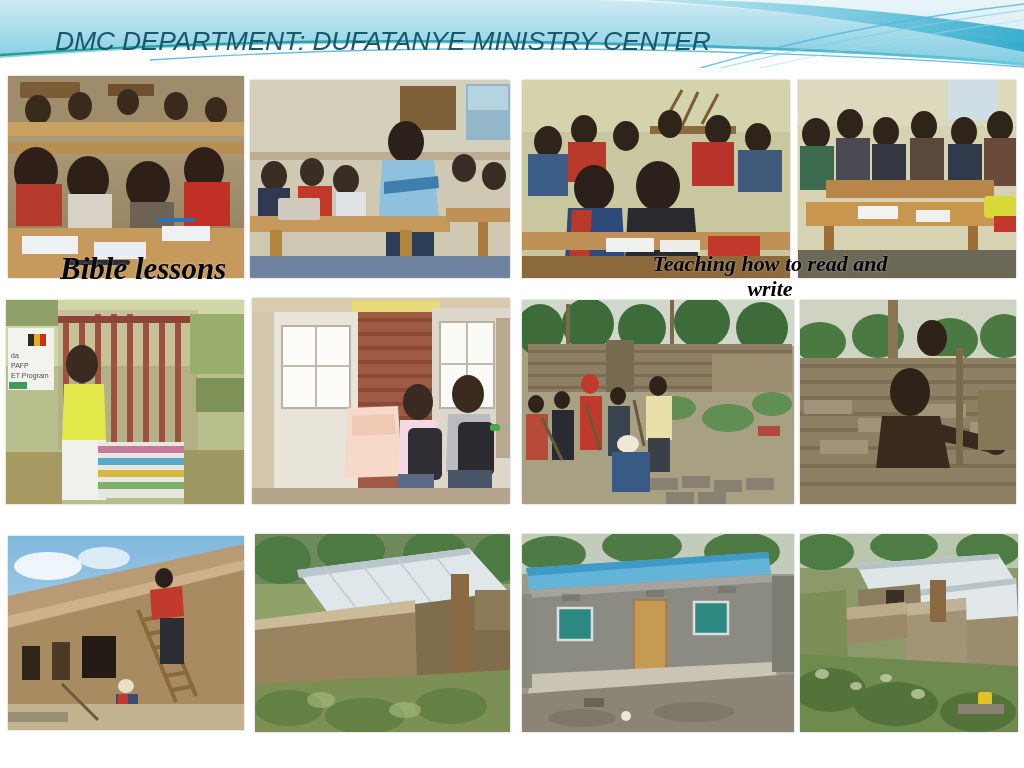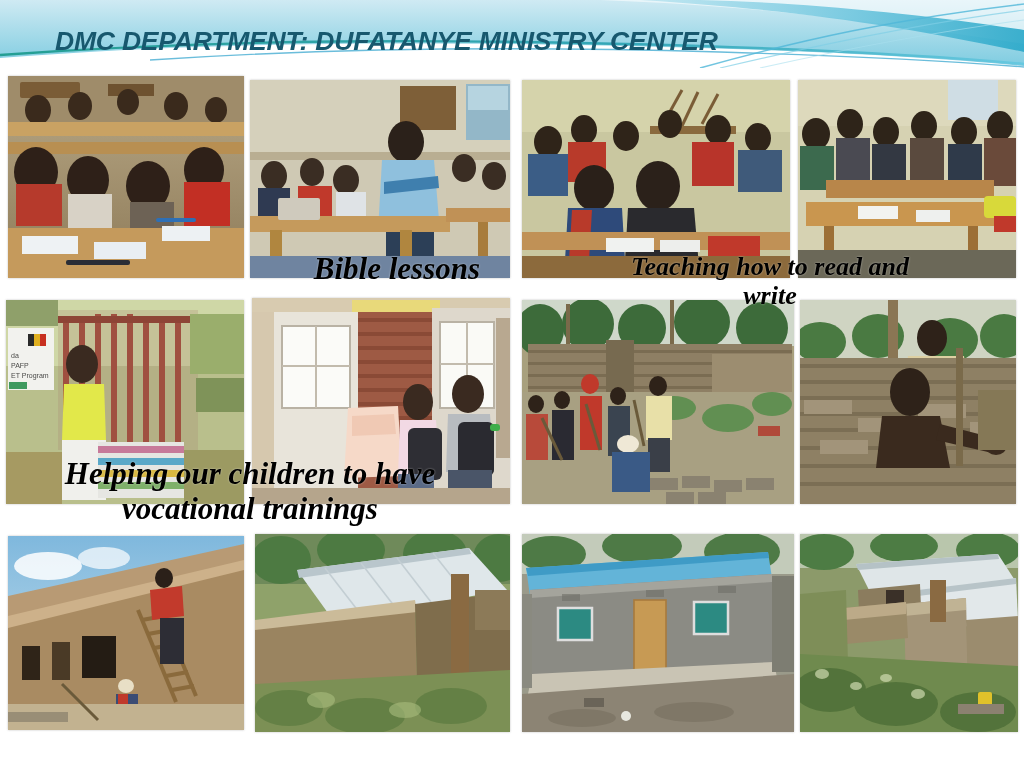--- a/index.html
+++ b/index.html
@@ -35,21 +35,21 @@
     width: 1024px;
     height: 68px;
     display: block;
   }
   .slide-title {
     position: absolute;
     left: 55px;
     top: 26px;
     font-family: "Liberation Sans", sans-serif;
     font-style: italic;
-    font-weight: bold;
+    font-weight: normal;
     font-size: 26.5px;
     letter-spacing: -0.2px;
     color: #17586e;
     white-space: nowrap;
     z-index: 5;
   }
 
   
   .photo {
     position: absolute;
@@ -70,22 +70,22 @@
     font-family: "Liberation Serif", serif;
     font-style: italic;
     font-weight: bold;
     color: #000000;
     line-height: 1.12;
     text-align: center;
     z-index: 20;
     text-shadow: 0 0 2px rgba(255,255,255,0.55);
     white-space: pre-line;
   }
-  .cap1 { left: 60px;  top: 252px; width: 420px; font-size: 31px; text-align: right; }
-  .cap2 { left: 545px; top: 252px; width: 450px; font-size: 26px; }
+  .cap1 { left: 60px;  top: 252px; width: 420px; font-size: 31px; text-align: left; }
+  .cap2 { left: 545px; top: 252px; width: 450px; font-size: 22px; }
   .cap3 { left: 10px;  top: 457px; width: 480px; font-size: 31px; }
   .cap4 { left: 545px; top: 482px; width: 455px; font-size: 31px; }
 </style>
 </head>
 <body>
 
 <div class="slide">
 
   <div class="banner">
     <svg class="banner-svg" viewBox="0 0 1024 68" preserveAspectRatio="none">
@@ -594,16 +594,14 @@
           <ellipse cx="118" cy="160" rx="7" ry="5"></ellipse>
       </g>
       <rect x="178" y="158" width="14" height="14" rx="2" fill="#e0c22a"></rect>
       <rect x="158" y="170" width="46" height="10" fill="#8b8170"></rect>
     </svg>
   </div>
 
   <div class="caption cap1">Bible lessons</div>
   <div class="caption cap2">Teaching how to read and
 write</div>
-  <div class="caption cap3">Helping our children to have
-vocational trainings</div>
 
 </div>
 
 </body></html>

